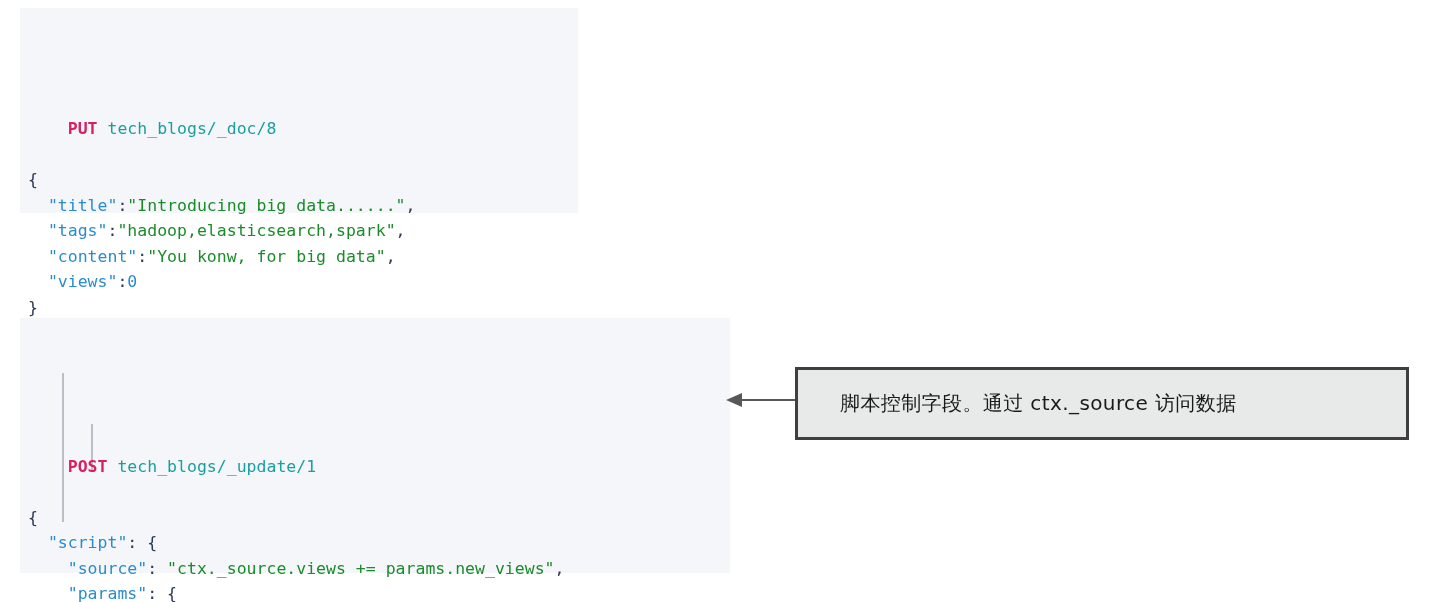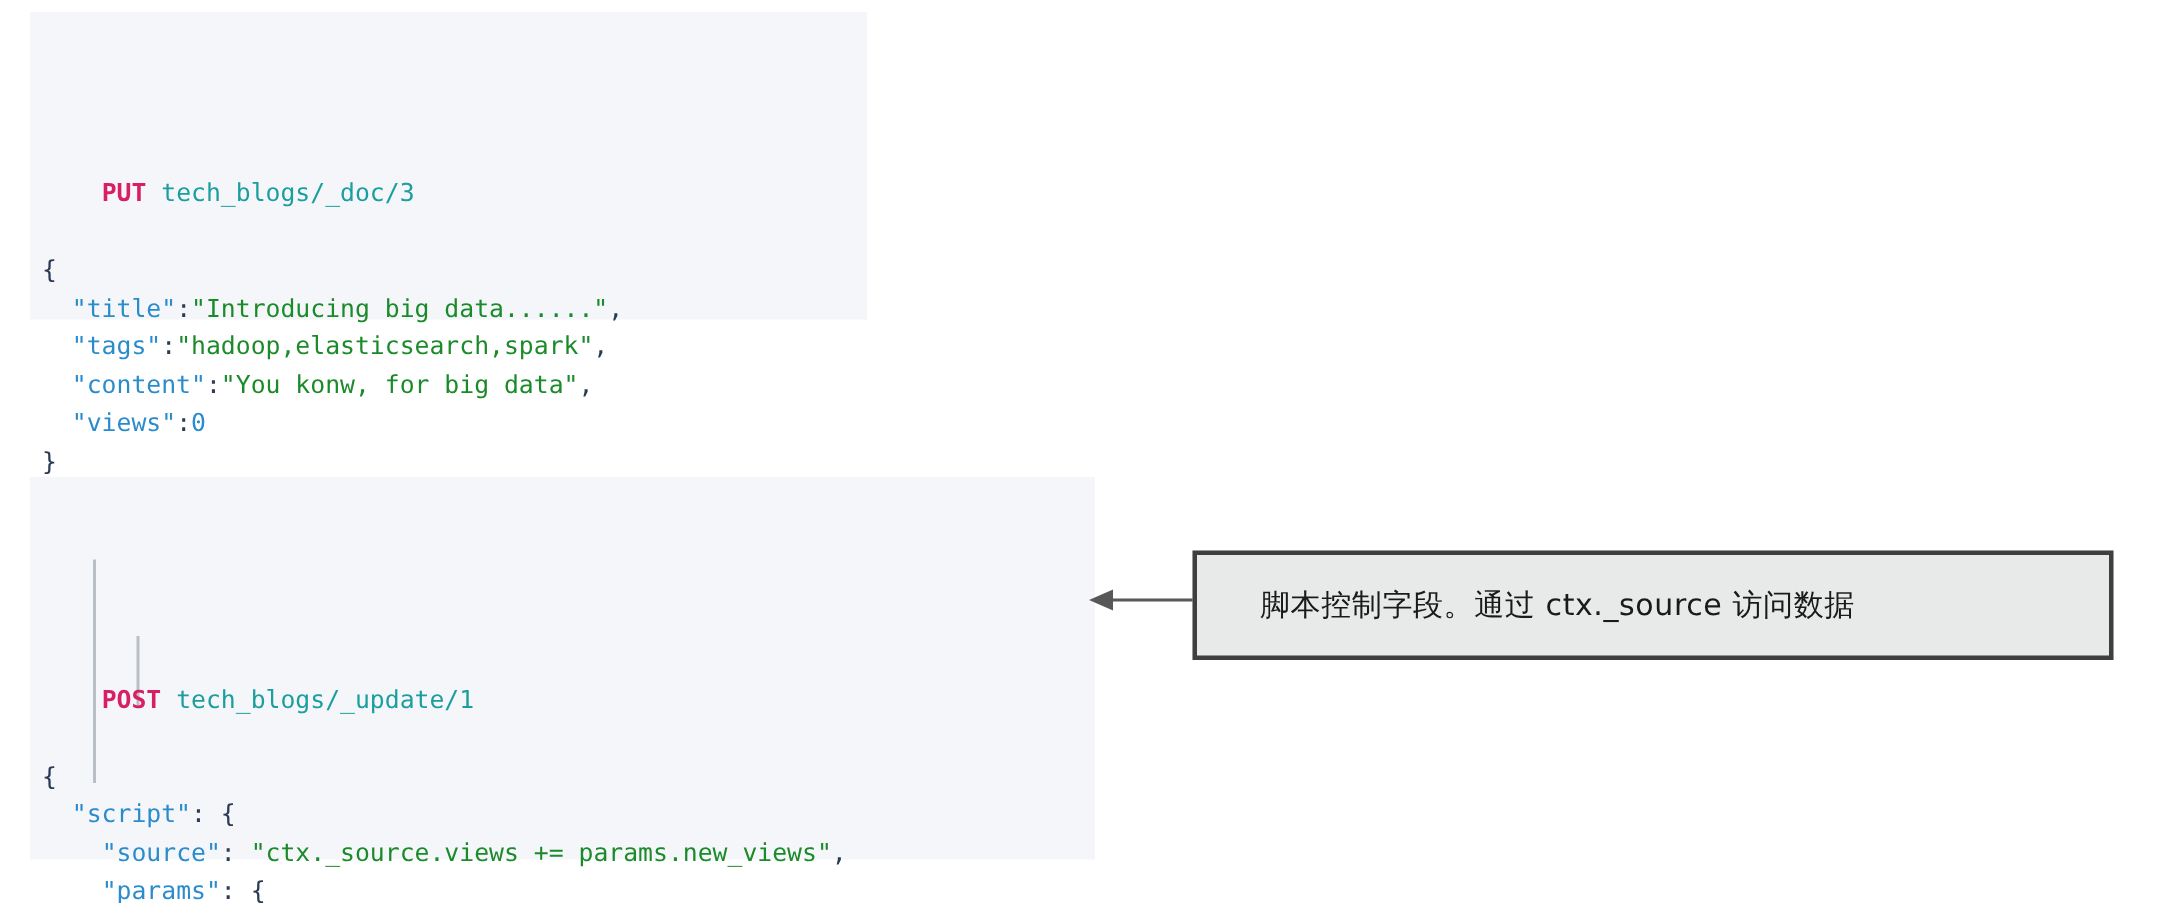--- a/index.html
+++ b/index.html
@@ -107,21 +107,21 @@
     width: 80px;
     height: 24px;
   }
 </style>
 </head>
 <body>
 
 <div id="code-block-1" class="code-block">
   <div class="clipped-top"></div>
   <div class="code-line">
-    <span class="tok-verb">PUT</span><span class="tok-plain"> </span><span class="tok-path">tech_blogs/_doc/3</span>
+    <span class="tok-verb">PUT</span><span class="tok-plain"> </span><span class="tok-path">tech_blogs/_doc/8</span>
   </div>
   <div id="cb1-body"><div class="code-line"><span></span><span class="tok-brace">{</span></div><div class="code-line"><span>  </span><span class="tok-key">"title"</span><span class="tok-punct">:</span><span class="tok-str">"Introducing big data......"</span><span class="tok-punct">,</span></div><div class="code-line"><span>  </span><span class="tok-key">"tags"</span><span class="tok-punct">:</span><span class="tok-str">"hadoop,elasticsearch,spark"</span><span class="tok-punct">,</span></div><div class="code-line"><span>  </span><span class="tok-key">"content"</span><span class="tok-punct">:</span><span class="tok-str">"You konw, for big data"</span><span class="tok-punct">,</span></div><div class="code-line"><span>  </span><span class="tok-key">"views"</span><span class="tok-punct">:</span><span class="tok-num">0</span></div><div class="code-line"><span></span><span class="tok-brace">}</span></div></div>
 </div>
 
 <div id="code-block-2" class="code-block">
   <div class="indent-guide" id="guide-a"></div>
   <div class="indent-guide" id="guide-b"></div>
   <div class="code-line">
     <span class="tok-verb">POST</span><span class="tok-plain"> </span><span class="tok-path">tech_blogs/_update/1</span>
   </div>

